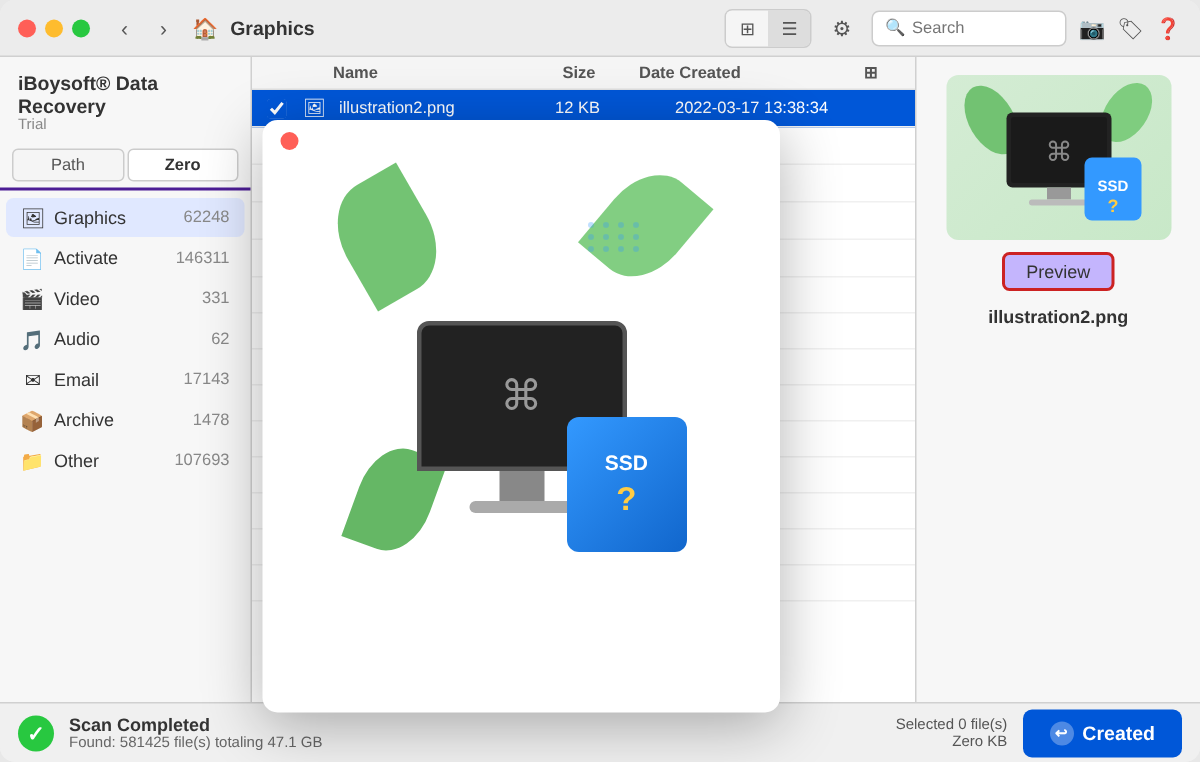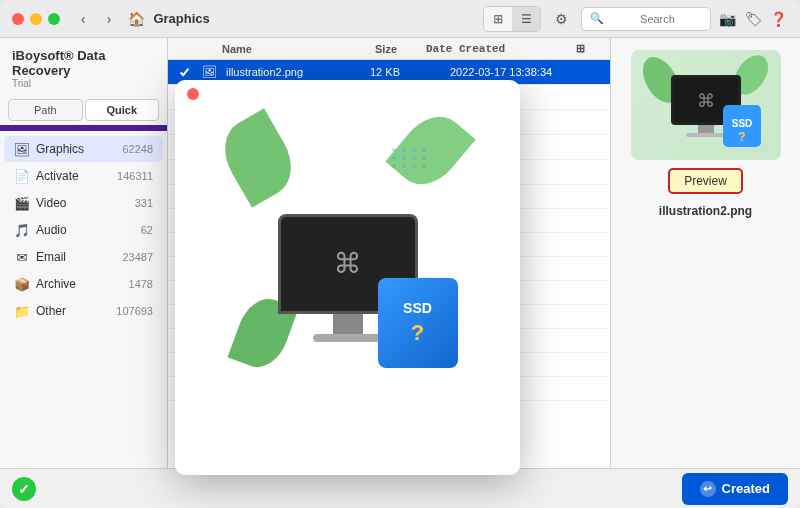--- a/index.html
+++ b/index.html
@@ -119,21 +119,20 @@
       height: 24px;
       gap: 4px;
     }
     .search-bar input {
       border: none;
       outline: none;
       font-size: 11px;
       background: transparent;
       width: 100%;
       color: #555;
-      margin-left: 32px;
     }
 
     
     .body {
       display: flex;
       flex: 1;
       overflow: hidden;
     }
 
     
@@ -156,21 +155,21 @@
     }
     .app-trial {
       font-size: 10px;
       color: #888;
     }
 
     .tab-row {
       display: flex;
       padding: 4px 8px;
       gap: 2px;
-      border-bottom: 6px solid #4c1d95;
+      border-bottom: 2px solid #4c1d95;
     }
     .tab-btn {
       flex: 1;
       height: 22px;
       font-size: 11px;
       border: 1px solid #ccc;
       border-radius: 4px;
       background: #f5f5f5;
       cursor: pointer;
       color: #555;
@@ -248,21 +247,21 @@
       border-bottom: 1px solid #e0e0e0;
       font-size: 11px;
       color: #555;
       font-weight: 600;
       flex-shrink: 0;
     }
     .col-check { width: 24px; }
     .col-icon { width: 20px; }
     .col-name { flex: 1; }
     .col-size { width: 80px; text-align: center; }
-    .col-date { width: 150px; text-align: left; font-family: Liberation Mono, monospace; }
+    .col-date { width: 150px; text-align: left; }
     .col-actions { width: 24px; }
 
     .file-list {
       flex: 1;
       overflow-y: auto;
     }
 
     .file-row {
       display: flex;
       align-items: center;
@@ -295,21 +294,21 @@
       border-left: 1px solid #d0d0d0;
       display: flex;
       flex-direction: column;
       align-items: center;
       padding: 12px 10px;
       flex-shrink: 0;
     }
 
     .preview-btn {
       border: 2px solid #cc2222;
-      background: #fef9c3;
+      background: #c4b5fd;
       color: #333;
       border-radius: 5px;
       padding: 4px 14px;
       font-size: 12px;
       cursor: pointer;
       margin-bottom: 10px;
     }
 
     .file-info-name {
       font-size: 12px;
@@ -574,21 +573,21 @@
   <div class="body">
 
     <div class="sidebar">
       <div class="sidebar-header">
         <div class="app-name">iBoysoft® Data Recovery</div>
         <div class="app-trial">Trial</div>
       </div>
 
       <div class="tab-row">
         <button class="tab-btn">Path</button>
-        <button class="tab-btn active">Quick</button>
+        <button class="tab-btn active">Zero</button>
       </div>
 
       <div class="sidebar-list">
         <div class="sidebar-item active">
           <span class="sidebar-item-icon">🖼</span>
           <span class="sidebar-item-label">Graphics</span>
           <span class="sidebar-item-count">62248</span>
         </div>
         <div class="sidebar-item">
           <span class="sidebar-item-icon">📄</span>
@@ -601,21 +600,21 @@
           <span class="sidebar-item-count">331</span>
         </div>
         <div class="sidebar-item">
           <span class="sidebar-item-icon">🎵</span>
           <span class="sidebar-item-label">Audio</span>
           <span class="sidebar-item-count">62</span>
         </div>
         <div class="sidebar-item">
           <span class="sidebar-item-icon">✉</span>
           <span class="sidebar-item-label">Email</span>
-          <span class="sidebar-item-count">23487</span>
+          <span class="sidebar-item-count">17143</span>
         </div>
         <div class="sidebar-item">
           <span class="sidebar-item-icon">📦</span>
           <span class="sidebar-item-label">Archive</span>
           <span class="sidebar-item-count">1478</span>
         </div>
         <div class="sidebar-item">
           <span class="sidebar-item-icon">📁</span>
           <span class="sidebar-item-label">Other</span>
           <span class="sidebar-item-count">107693</span>
@@ -792,20 +791,26 @@
       <button class="preview-btn">Preview</button>
 
       <div class="file-info-name">illustration2.png</div>
 
     </div>
   </div>
 
   <div class="bottom-bar">
     <div class="scan-complete-icon">✓</div>
     <div class="scan-text">
+      <div class="scan-title">Scan Completed</div>
+      <div class="scan-subtitle">Found: 581425 file(s) totaling 47.1 GB</div>
+    </div>
+    <div class="selected-info">
+      <div>Selected 0 file(s)</div>
+      <div>Zero KB</div>
     </div>
     <button class="recover-btn">
       <span class="recover-icon">↩</span>
       <span>Created</span>
     </button>
   </div>
 </div>
 
 <div class="preview-overlay">
   <div class="overlay-close"></div>

